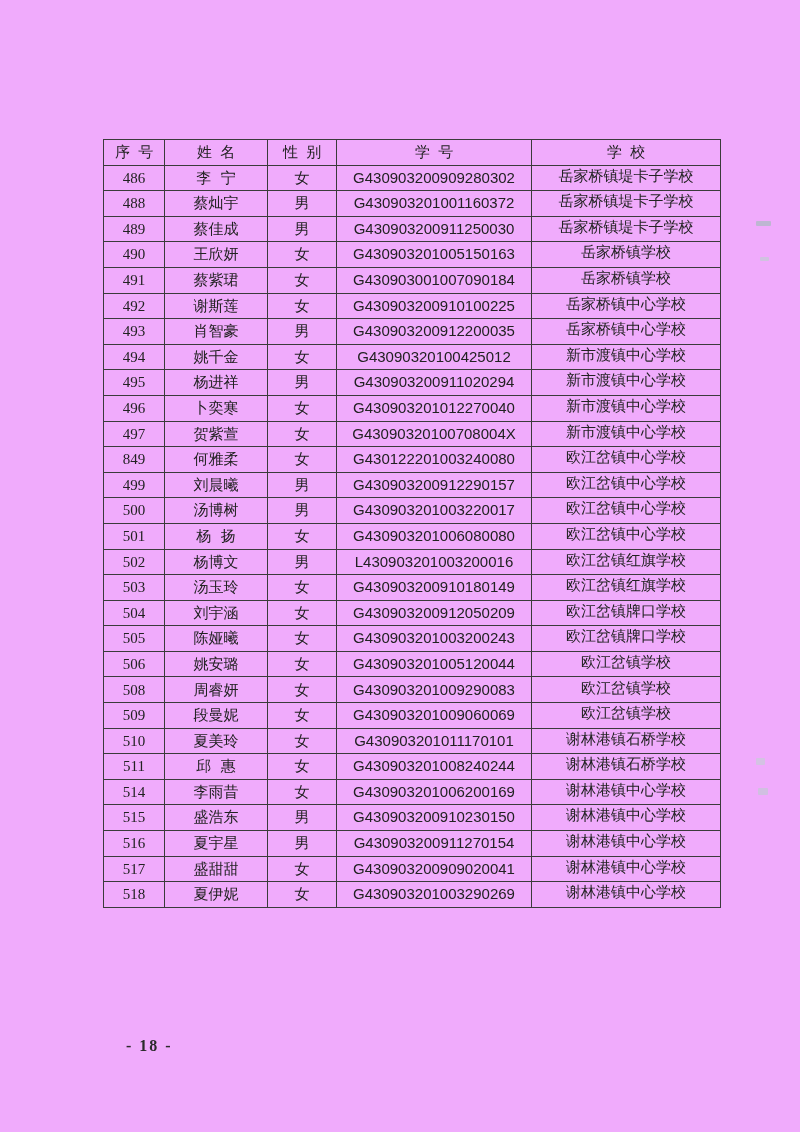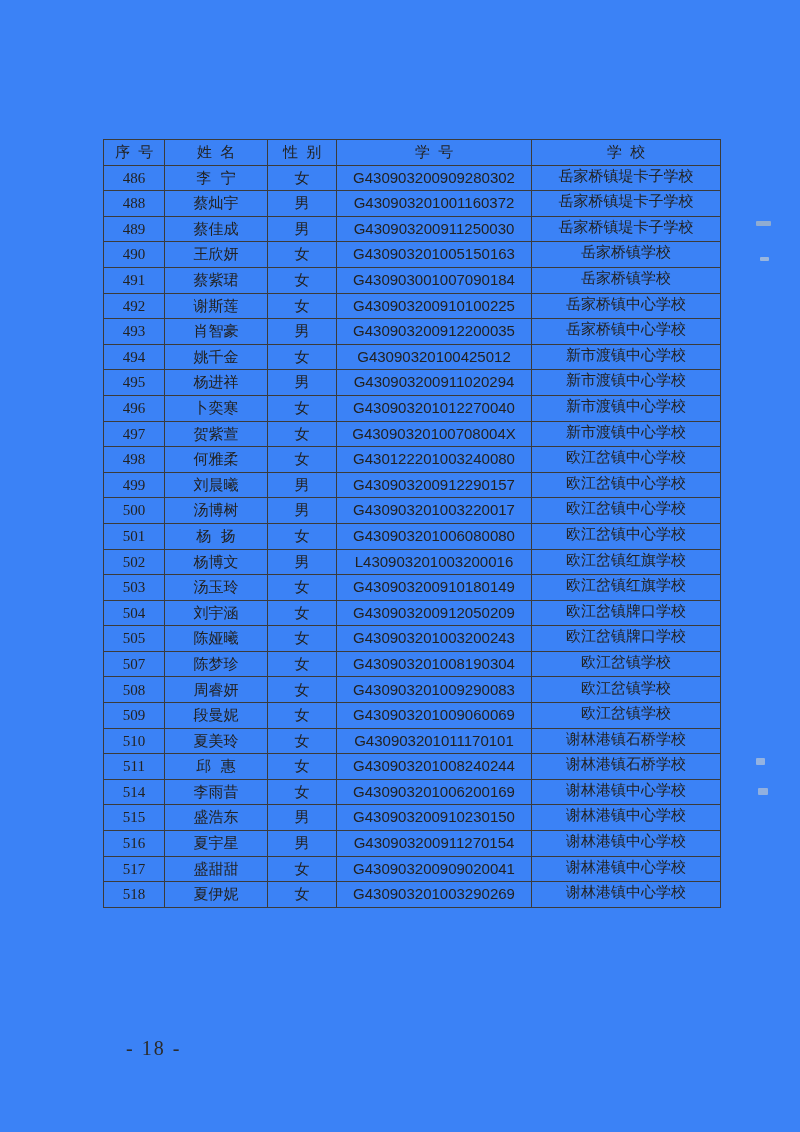--- a/index.html
+++ b/index.html
@@ -11,21 +11,21 @@
     height: 1132px;
     position: relative;
     background: #fcfcfd;
     font-family: "Liberation Serif", "DejaVu Serif", serif;
     color: #1f1f1f;
     overflow: hidden;
   }
   .page {
     position: absolute;
     inset: 0;
-    background: #3b82f6;
+    background: #f0abfc;
   }
   table.roster {
     position: absolute;
     left: 103px;
     top: 139px;
     width: 612px;
     border-collapse: collapse;
     table-layout: fixed;
     font-size: 15px;
     color: #222;
@@ -62,24 +62,25 @@
   }
   td.two-char {
     letter-spacing: 0.62em;
     text-indent: 0.62em;
     border-radius: 7px;
   }
   .page-number {
     position: absolute;
     left: 126px;
     top: 1037px;
-    font-size: 20px;
+    font-size: 16px;
     letter-spacing: 2px;
     color: #2b2b2b;
     font-family: "Liberation Serif", "DejaVu Serif", serif;
+    font-weight: bold;
   }
   .artifact {
     position: absolute;
     border-radius: 1px;
   }
   .a1 { left: 756px; top: 221px; width: 15px; height: 5px; background: #aebac4; opacity: .75; }
   .a2 { left: 760px; top: 257px; width: 9px; height: 4px; background: #c2ccd4; opacity: .7; }
   .a3 { left: 756px; top: 758px; width: 9px; height: 7px; background: #c5ced6; opacity: .65; }
   .a4 { left: 758px; top: 788px; width: 10px; height: 7px; background: #c0cad2; opacity: .65; }
 </style>
@@ -170,21 +171,21 @@
           <td class="c4">新市渡镇中心学校</td>
         </tr>
         <tr>
           <td class="c0">497</td>
           <td class="c1">贺紫萱</td>
           <td class="c2">女</td>
           <td class="c3">G43090320100708004X</td>
           <td class="c4">新市渡镇中心学校</td>
         </tr>
         <tr>
-          <td class="c0">498</td>
+          <td class="c0">849</td>
           <td class="c1">何雅柔</td>
           <td class="c2">女</td>
           <td class="c3">G430122201003240080</td>
           <td class="c4">欧江岔镇中心学校</td>
         </tr>
         <tr>
           <td class="c0">499</td>
           <td class="c1">刘晨曦</td>
           <td class="c2">男</td>
           <td class="c3">G430903200912290157</td>
@@ -226,24 +227,24 @@
           <td class="c4">欧江岔镇牌口学校</td>
         </tr>
         <tr>
           <td class="c0">505</td>
           <td class="c1">陈娅曦</td>
           <td class="c2">女</td>
           <td class="c3">G430903201003200243</td>
           <td class="c4">欧江岔镇牌口学校</td>
         </tr>
         <tr>
-          <td class="c0">507</td>
-          <td class="c1">陈梦珍</td>
-          <td class="c2">女</td>
-          <td class="c3">G430903201008190304</td>
+          <td class="c0">506</td>
+          <td class="c1">姚安璐</td>
+          <td class="c2">女</td>
+          <td class="c3">G430903201005120044</td>
           <td class="c4">欧江岔镇学校</td>
         </tr>
         <tr>
           <td class="c0">508</td>
           <td class="c1">周睿妍</td>
           <td class="c2">女</td>
           <td class="c3">G430903201009290083</td>
           <td class="c4">欧江岔镇学校</td>
         </tr>
         <tr>

